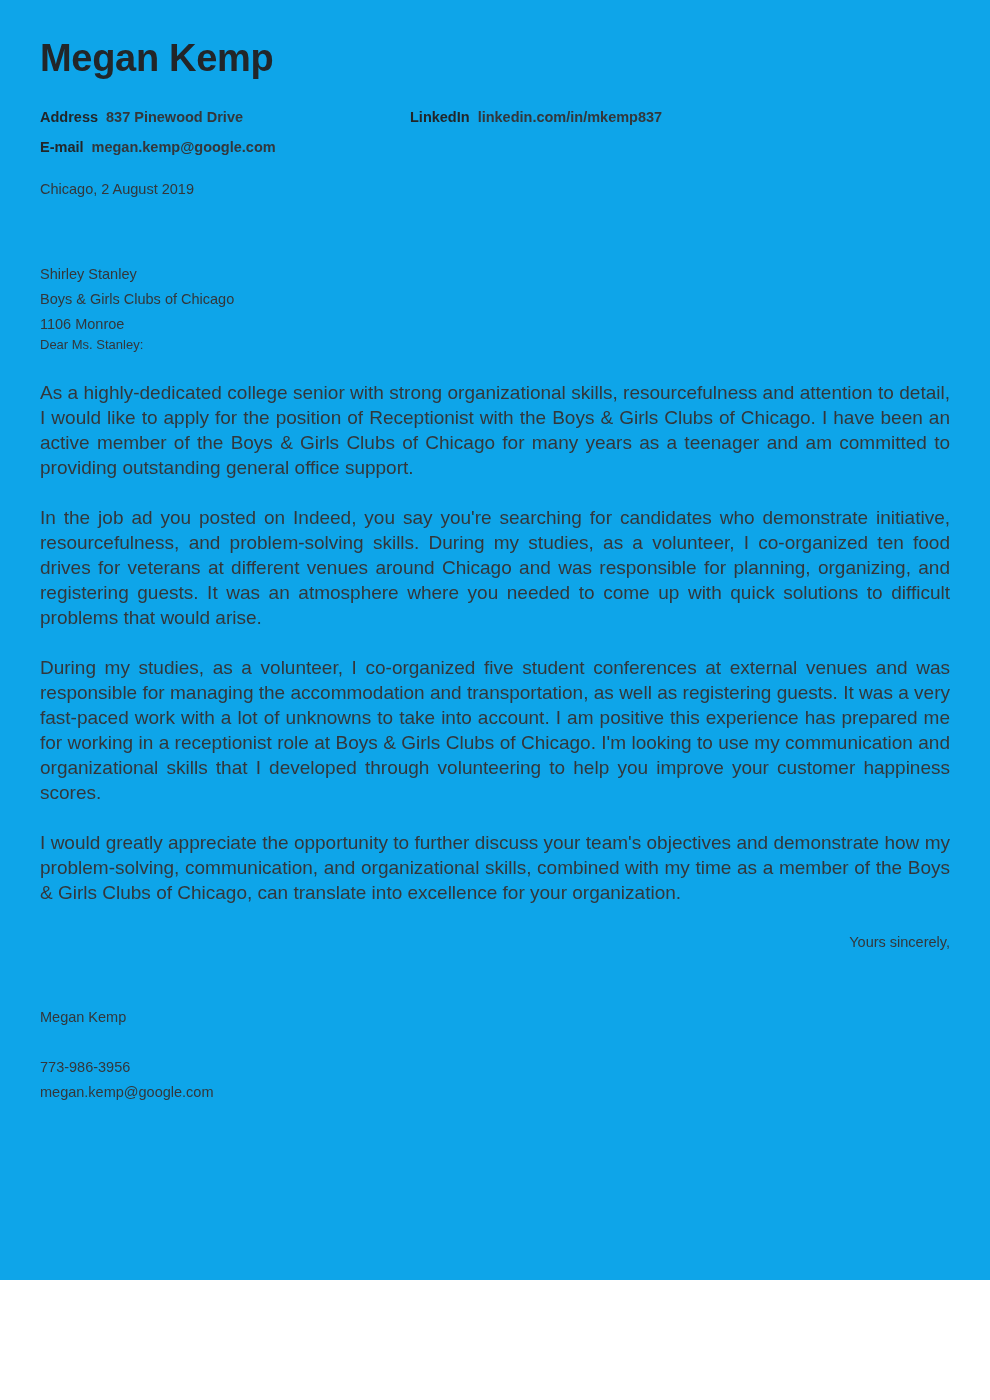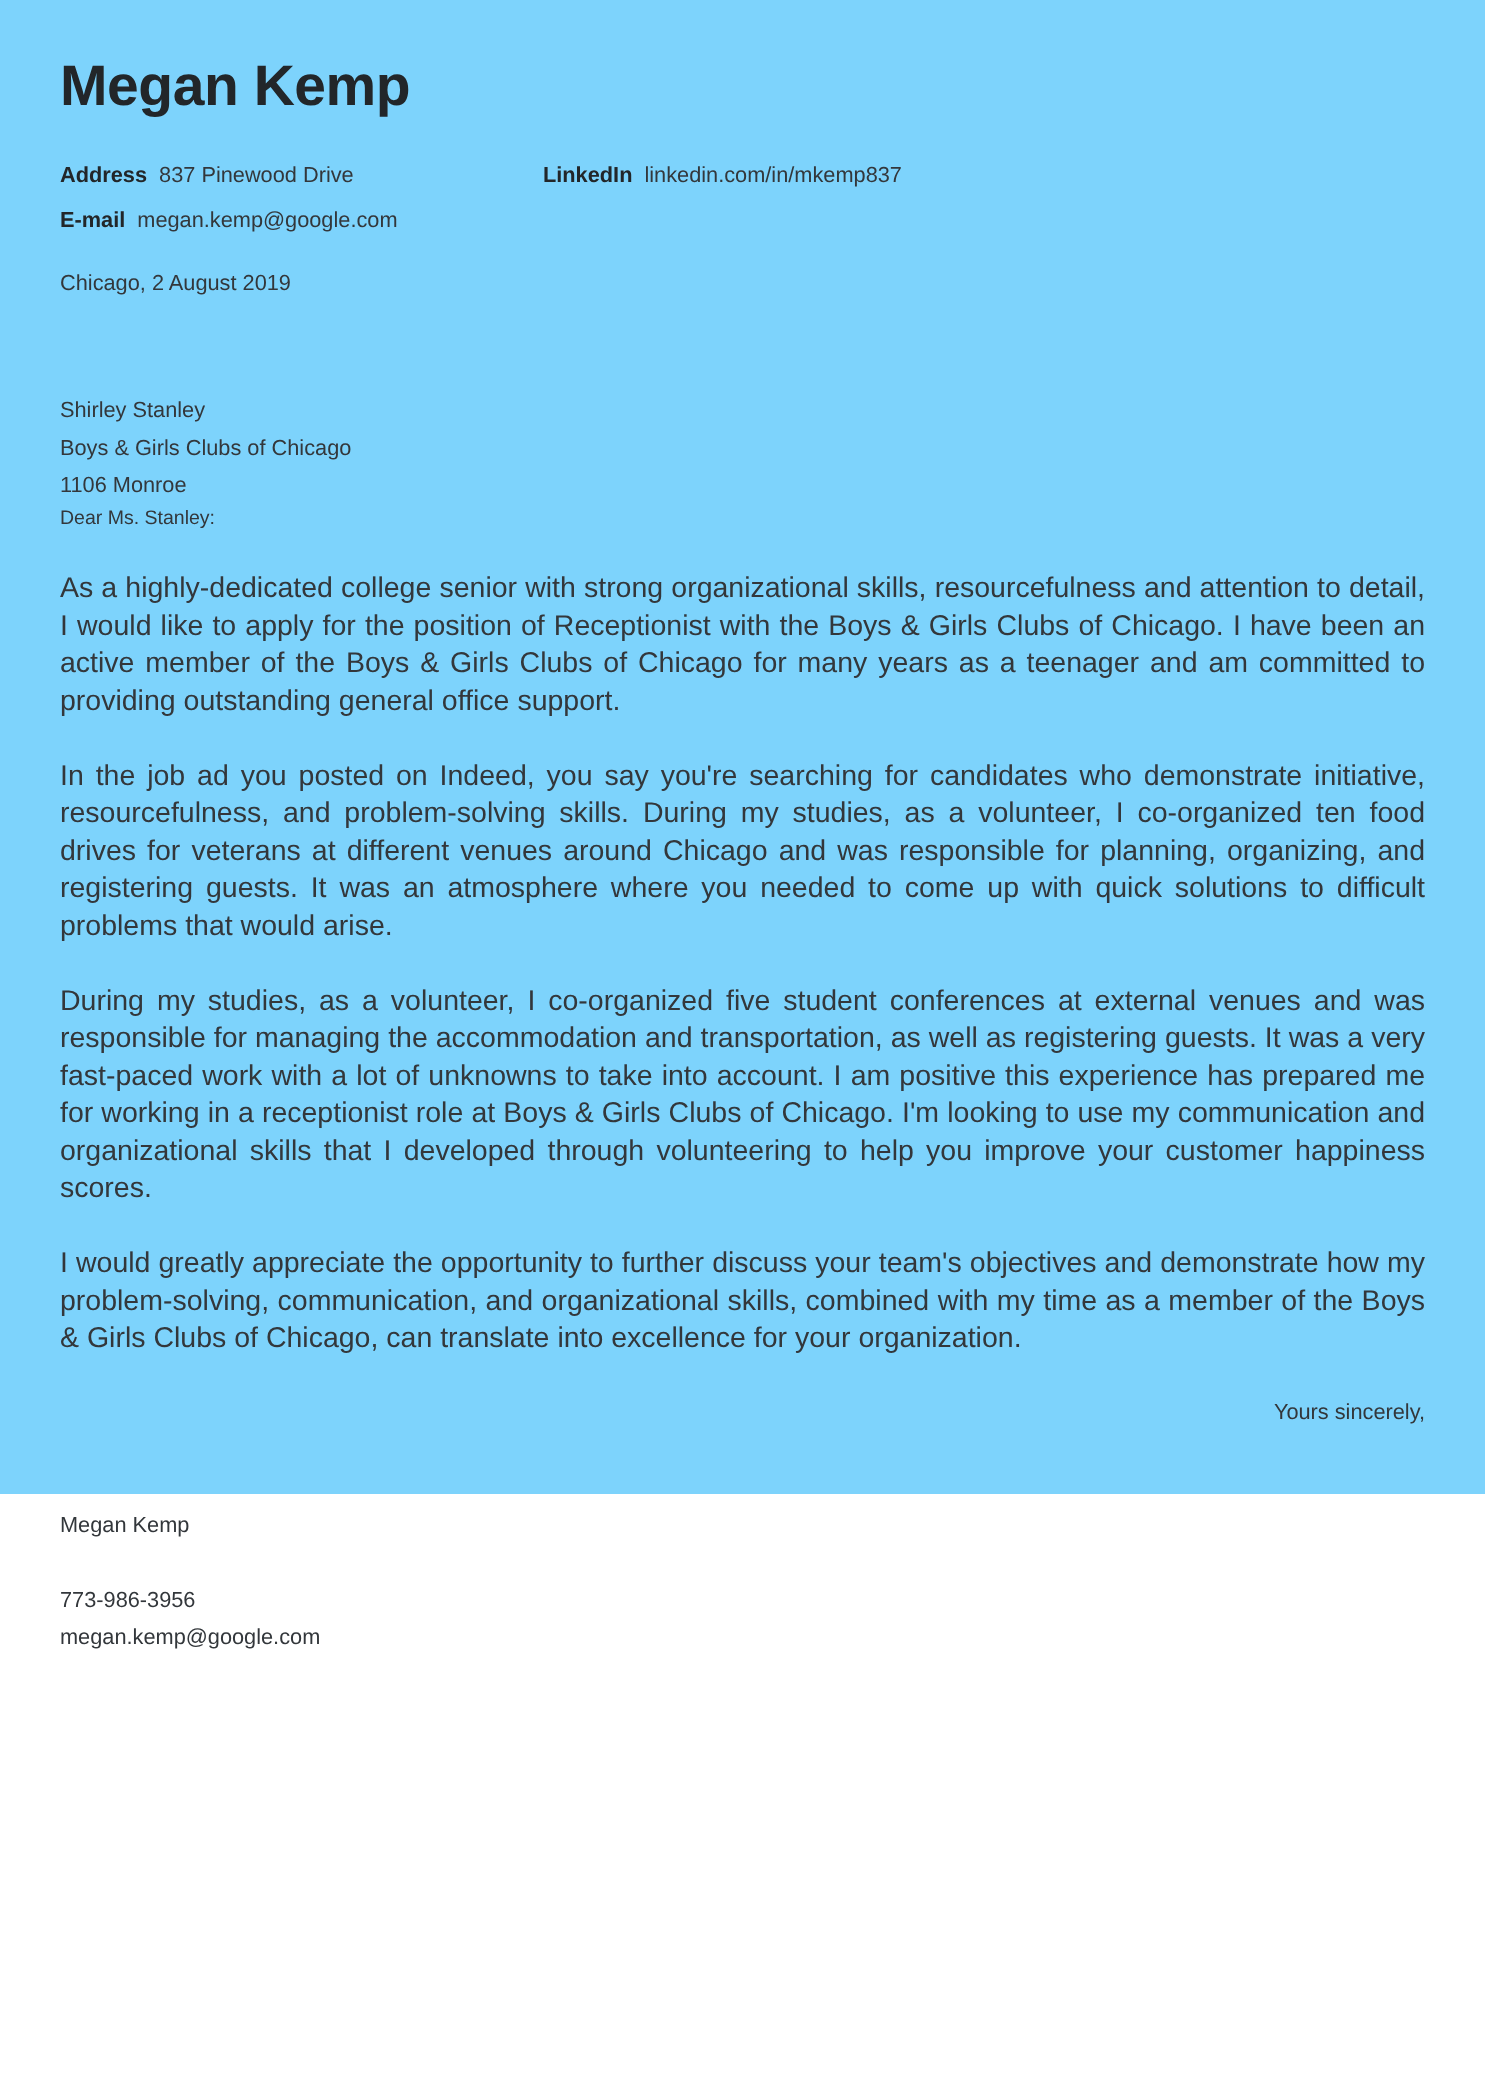--- a/index.html
+++ b/index.html
@@ -10,59 +10,61 @@
     width: 990px;
     height: 1400px;
     background: #ffffff;
     font-family: "Liberation Sans", sans-serif;
     color: #33373b;
     -webkit-font-smoothing: antialiased;
   }
   .page {
     position: relative;
     width: 990px;
-    height: 996px;
+    height: 1280px;
     box-sizing: border-box;
     padding: 0 40px;
-    background: #7dd3fc;
+    background: #0ea5e9;
   }
   .name {
     font-size: 38px;
     font-weight: bold;
     color: #222629;
     letter-spacing: -0.3px;
     padding-top: 36px;
     line-height: 1.2;
   }
   .contact-block {
     margin-top: 26px;
   }
   .contact-row {
     display: flex;
     align-items: baseline;
     margin-bottom: 12px;
     font-size: 14.5px;
     line-height: 1.3;
+    gap: 48px;
   }
   .contact-col {
     display: flex;
     align-items: baseline;
   }
   .contact-col.left {
     width: 322px;
     flex: 0 0 322px;
   }
   .contact-label {
     font-weight: bold;
     color: #222629;
     margin-right: 8px;
     white-space: nowrap;
   }
   .contact-value {
     color: #33373b;
+    font-weight: bold;
   }
   .date-line {
     margin-top: 24px;
     font-size: 14.5px;
     color: #33373b;
   }
   .recipient {
     margin-top: 65px;
     font-size: 14.5px;
     line-height: 25px;

